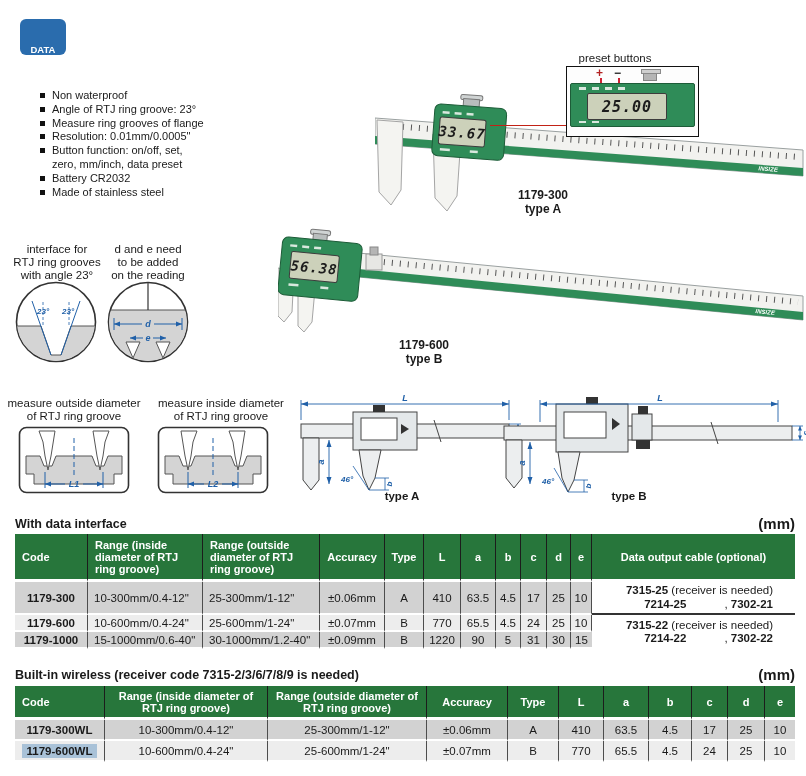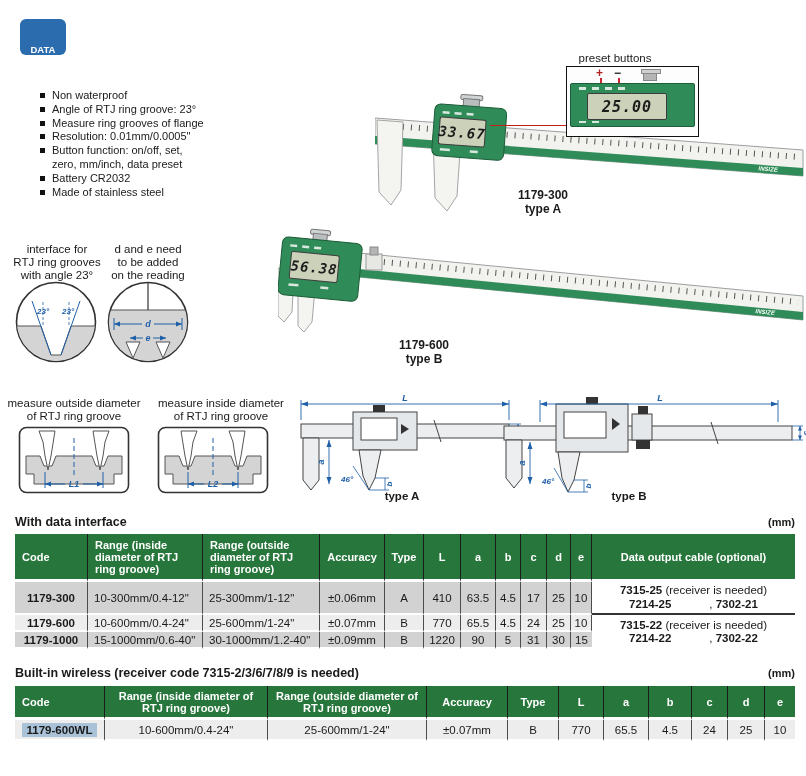--- a/index.html
+++ b/index.html
@@ -35,39 +35,39 @@
   .panel .marks i{width:7px;height:2.5px;background:#d9e8de;display:block}
   .panel .lcd{position:absolute;left:16px;top:9px;width:80px;height:27px;background:#ccd1ba;border:1px solid #3c3c3c;border-radius:2px;
               display:flex;align-items:center;justify-content:center}
   .lcd-digits{font-family:"DejaVu Sans Mono",monospace;font-weight:bold;font-style:italic;font-size:15px;color:#1c1c1c;letter-spacing:1px}
   .panel .marks.bot{top:auto;bottom:3px}
   .redline{left:490px;top:125px;width:77px;height:0;border-top:1.6px solid #c22216}
 
   
   .tbl-head{left:15px;width:780px;display:flex;justify-content:space-between;align-items:center}
   .tbl-title{font-size:12.5px;font-weight:bold}
-  .tbl-unit{font-size:11px;font-weight:bold}
+  .tbl-unit{font-size:15px;font-weight:bold}
   table{border-collapse:separate;border-spacing:0;table-layout:fixed;width:780px}
   th{background:#27763b;color:#fff;font-size:11px;font-weight:bold;text-align:center;vertical-align:middle;
      padding:2px 4px;border-right:1px solid #1c1c1c;border-bottom:3px solid #fff}
   th:last-child{border-right:none}
   th.l{text-align:left;padding-left:7px}
   td{font-size:11.5px;text-align:center;vertical-align:middle;padding:1px 3px;
      border-right:1px solid #4d4d4d;border-bottom:2px solid #fff}
   td:last-child{border-right:none}
   tr.ra td{background:#d2d2d2}
   tr.rb td{background:#ededed}
   td.code{font-weight:bold;font-size:11.5px}
   td.rng{text-align:left;padding-left:6px}
   #table1 th{height:48px}
   #table1 tr.r1 td{height:28px}
   #table1 tr.r2 td,#table1 tr.r3 td{height:17px}
   #table2 th{height:34px}
   #table2 td{height:21px}
-  td.cable{background:#fff !important;text-align:center;padding:2px 6px;line-height:13.5px;border-right:none}
+  td.cable{background:#fff !important;text-align:right;padding:2px 22px;line-height:13.5px;border-right:none}
   td.cable.first{border-bottom:2px solid #333}
   td.cable.second{border-bottom:none}
   .b{font-weight:bold}
   .gap{display:inline-block;width:38px}
   .hl{background:#a9c2d8;padding:1px 5px;display:inline-block}
 
   svg text{font-family:"Liberation Sans",sans-serif}
   .lcdsvg{font-family:"DejaVu Sans Mono",monospace;font-weight:bold;font-style:italic;fill:#1c1c1c;letter-spacing:1px}
   .dimtxt{fill:#2060a8;font-weight:bold;font-style:italic}
 </style>
@@ -472,20 +472,33 @@
         <th>Type</th>
         <th>L</th>
         <th>a</th>
         <th>b</th>
         <th>c</th>
         <th>d</th>
         <th>e</th>
       </tr>
     </thead>
     <tbody>
+      <tr class="ra">
+        <td class="code">1179-300WL</td>
+        <td>10-300mm/0.4-12"</td>
+        <td>25-300mm/1-12"</td>
+        <td>±0.06mm</td>
+        <td>A</td>
+        <td>410</td>
+        <td>63.5</td>
+        <td>4.5</td>
+        <td>17</td>
+        <td>25</td>
+        <td>10</td>
+      </tr>
       <tr class="rb">
         <td class="code"><span class="hl">1179-600WL</span></td>
         <td>10-600mm/0.4-24"</td>
         <td>25-600mm/1-24"</td>
         <td>±0.07mm</td>
         <td>B</td>
         <td>770</td>
         <td>65.5</td>
         <td>4.5</td>
         <td>24</td>

